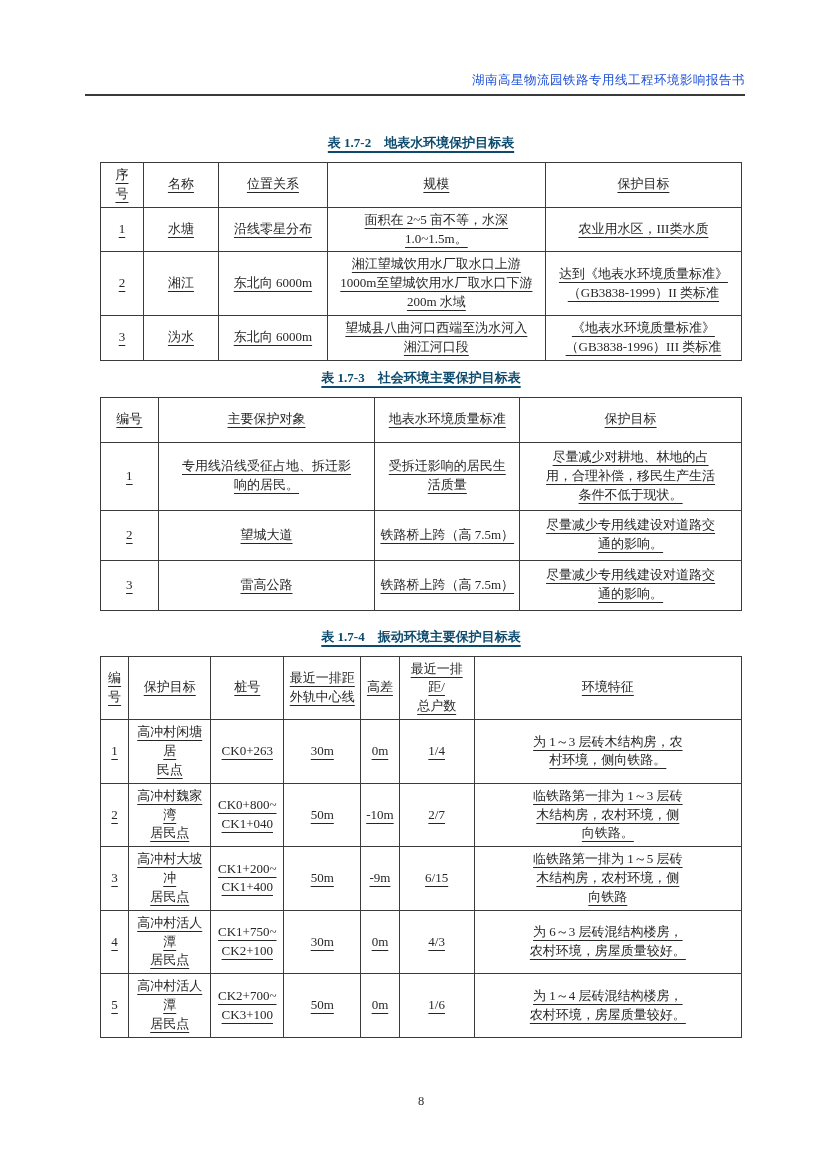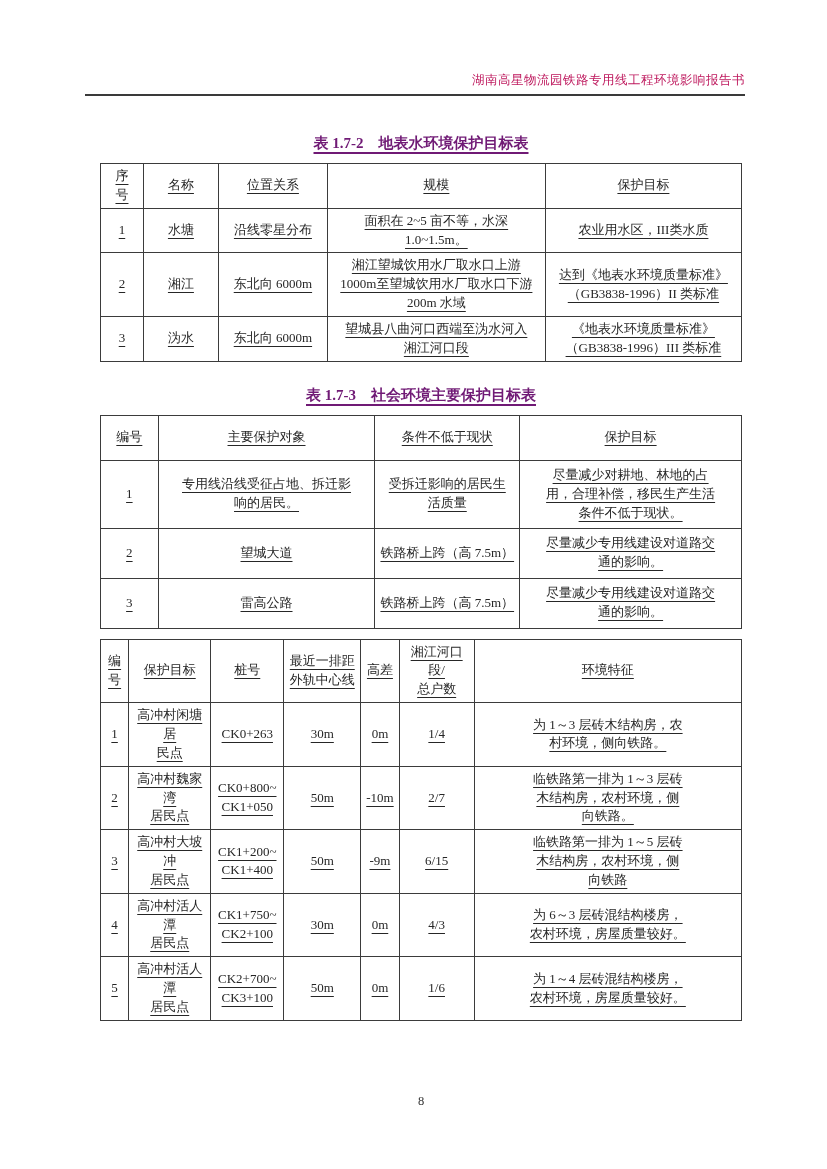--- a/index.html
+++ b/index.html
@@ -14,48 +14,48 @@
     color: #262626;
     overflow: hidden;
   }
   .page-header {
     position: absolute;
     top: 72px;
     left: 85px;
     width: 660px;
     text-align: right;
     font-size: 12.5px;
-    color: #be185d;
+    color: #1d4ed8;
     letter-spacing: 0.5px;
   }
   .header-rule {
     position: absolute;
     top: 94px;
     left: 85px;
     width: 660px;
     height: 2px;
     background: #3a3a3a;
   }
   .content {
     position: absolute;
     top: 110px;
     left: 100px;
     width: 642px;
   }
   .tbl-title {
     text-align: center;
-    font-size: 15px;
+    font-size: 13px;
     font-weight: bold;
-    color: #701a75;
+    color: #0c4a6e;
     text-decoration: underline;
     text-underline-offset: 4px;
     text-decoration-thickness: 1.5px;
   }
   .tbl-title.t1 { margin-top: 24px; }
-  .tbl-title.t2 { margin-top: 24px; }
+  .tbl-title.t2 { margin-top: 8px; }
   .tbl-title.t3 { margin-top: 17px; }
   table.doc-table {
     width: 100%;
     border-collapse: collapse;
     table-layout: fixed;
     margin-top: 10px;
   }
   table.doc-table th,
   table.doc-table td {
     border: 1.5px solid #3b3b3b;
@@ -136,21 +136,21 @@
             <td><span class="cell-text">农业用水区，III类水质</span></td>
           </tr>
           <tr>
             <td><span class="cell-text">2</span></td>
             <td><span class="cell-text">湘江</span></td>
             <td><span class="cell-text">东北向 6000m</span></td>
             <td><span class="cell-text">湘江望城饮用水厂取水口上游
 1000m至望城饮用水厂取水口下游
 200m 水域</span></td>
             <td><span class="cell-text">达到《地表水环境质量标准》
-（GB3838-1996）II 类标准</span></td>
+（GB3838-1999）II 类标准</span></td>
           </tr>
           <tr>
             <td><span class="cell-text">3</span></td>
             <td><span class="cell-text">沩水</span></td>
             <td><span class="cell-text">东北向 6000m</span></td>
             <td><span class="cell-text">望城县八曲河口西端至沩水河入
 湘江河口段</span></td>
             <td><span class="cell-text">《地表水环境质量标准》
 （GB3838-1996）III 类标准</span></td>
           </tr>
@@ -162,21 +162,21 @@
       <colgroup>
         <col style="width:9.0%">
           <col style="width:33.8%">
         <col style="width:22.6%">
           <col style="width:34.6%">
       </colgroup>
     <thead>
           <tr>
             <th><span class="cell-text">编号</span></th>
             <th><span class="cell-text">主要保护对象</span></th>
-            <th><span class="cell-text">条件不低于现状</span></th>
+            <th><span class="cell-text">地表水环境质量标准</span></th>
             <th><span class="cell-text">保护目标</span></th>
           </tr>
         </thead>
         <tbody>
           <tr>
             <td><span class="cell-text">1</span></td>
             <td><span class="cell-text">专用线沿线受征占地、拆迁影
 响的居民。</span></td>
             <td><span class="cell-text">受拆迁影响的居民生
 活质量</span></td>
@@ -194,40 +194,41 @@
           <tr>
             <td><span class="cell-text">3</span></td>
             <td><span class="cell-text">雷高公路</span></td>
             <td><span class="cell-text">铁路桥上跨（高 7.5m）</span></td>
             <td><span class="cell-text">尽量减少专用线建设对道路交
 通的影响。</span></td>
           </tr>
         </tbody>
       </table>
 
+    <div class="tbl-title t3">表 1.7-4　振动环境主要保护目标表</div>
     <table class="doc-table" id="table-vibration">
       <colgroup>
         <col style="width:4.4%">
           <col style="width:12.8%">
           <col style="width:11.4%">
         <col style="width:12.0%">
           <col style="width:6.0%">
           <col style="width:11.7%">
         <col style="width:41.7%">
       </colgroup>
     <thead>
           <tr>
             <th><span class="cell-text">编
 号</span></th>
             <th><span class="cell-text">保护目标</span></th>
             <th><span class="cell-text">桩号</span></th>
             <th><span class="cell-text">最近一排距
 外轨中心线</span></th>
             <th><span class="cell-text">高差</span></th>
-            <th><span class="cell-text">湘江河口段/
+            <th><span class="cell-text">最近一排距/
 总户数</span></th>
             <th><span class="cell-text">环境特征</span></th>
           </tr>
         </thead>
         <tbody>
           <tr>
             <td><span class="cell-text">1</span></td>
             <td><span class="cell-text">高冲村闲塘居
 民点</span></td>
             <td><span class="cell-text">CK0+263</span></td>
@@ -235,21 +236,21 @@
             <td><span class="cell-text">0m</span></td>
             <td><span class="cell-text">1/4</span></td>
             <td><span class="cell-text">为 1～3 层砖木结构房，农
 村环境，侧向铁路。</span></td>
           </tr>
           <tr>
             <td><span class="cell-text">2</span></td>
             <td><span class="cell-text">高冲村魏家湾
 居民点</span></td>
             <td><span class="cell-text">CK0+800~
-CK1+050</span></td>
+CK1+040</span></td>
             <td><span class="cell-text">50m</span></td>
             <td><span class="cell-text">-10m</span></td>
             <td><span class="cell-text">2/7</span></td>
             <td><span class="cell-text">临铁路第一排为 1～3 层砖
 木结构房，农村环境，侧
 向铁路。</span></td>
           </tr>
           <tr>
             <td><span class="cell-text">3</span></td>
             <td><span class="cell-text">高冲村大坡冲

